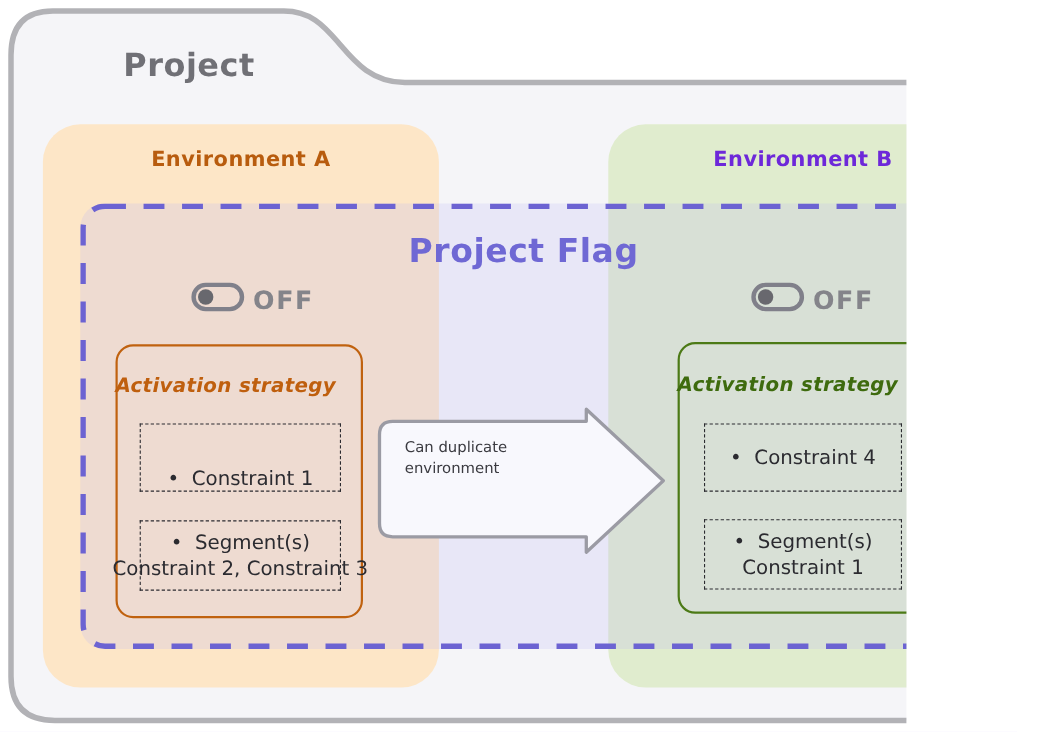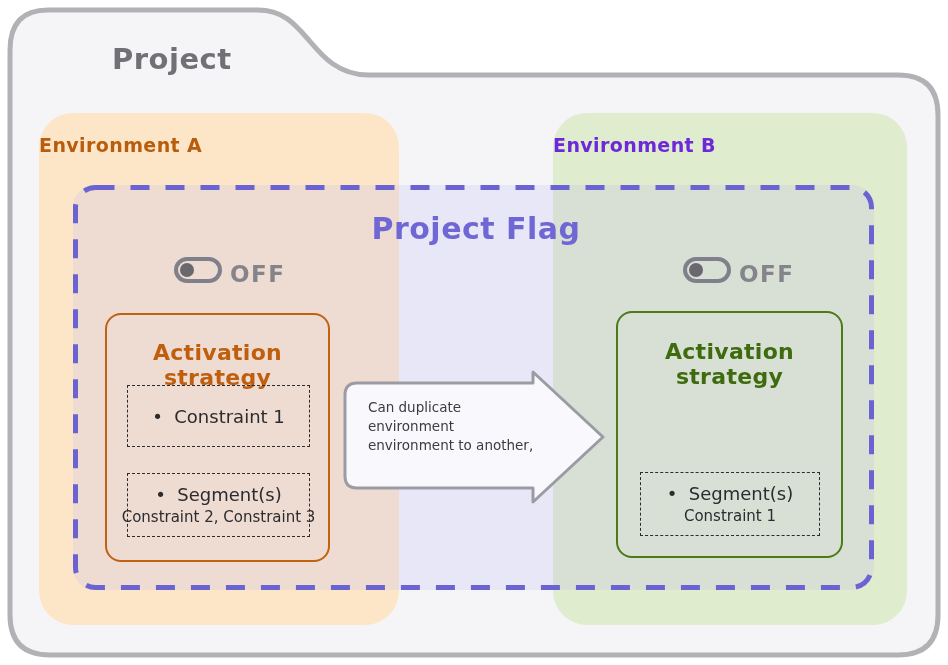--- a/index.html
+++ b/index.html
@@ -3,21 +3,21 @@
 <meta charset="utf-8">
 <style>
   html, body {
     margin: 0;
     padding: 0;
     background: #ffffff;
     font-family: "DejaVu Sans", "Liberation Sans", sans-serif;
   }
   .stage {
     position: relative;
-    width: 948px;
+    width: 824px;
     height: 665px;
     overflow: hidden;
   }
   .abs { position: absolute; }
 
   
   .folder-svg { left: 0; top: 0; }
   .project-title {
     left: 112px; top: 42px;
     font-size: 29px; font-weight: bold;
@@ -26,21 +26,21 @@
 
   
   .env-panel {
     top: 113px; height: 512px;
     border-radius: 34px;
   }
   .env-a { left: 39px;  width: 360px; background: #fde6c7; }
   .env-b { left: 553px; width: 354px; background: #e0ecce; }
   .env-title {
     width: 100%; top: 134px;
-    text-align: left;
+    text-align: center;
     font-size: 19px; font-weight: bold;
     letter-spacing: 0.4px;
   }
   .env-a-title { left: 39px;  width: 360px; color: #b85c0e; }
   .env-b-title { left: 553px; width: 354px; color: #6d28d9; }
 
   
   .flag-region {
     left: 73px; top: 185px;
     width: 801px; height: 405px;
@@ -87,47 +87,48 @@
   }
   .activation-box-a {
     left: 105px; top: 313px; width: 225px; height: 249px;
     border: 2px solid #c0620f;
   }
   .activation-box-b {
     left: 616px; top: 311px; width: 227px; height: 247px;
     border: 2px solid #4c7a16;
   }
   .activation-title {
-    text-align: center;
-    font-size: 22px; font-weight: bold;
+    text-align: left;
+    font-size: 18px; font-weight: bold;
     letter-spacing: 0.3px;
+    font-style: italic;
   }
   .activation-title-a { left: 105px; top: 340px; width: 225px; color: #bf5f0e; }
   .activation-title-b { left: 616px; top: 339px; width: 227px; color: #3e6b0e; }
 
   .dashed-box {
     box-sizing: border-box;
     border: 1.7px dashed #2b2b30;
     display: flex;
     flex-direction: column;
     align-items: center;
     justify-content: center;
   }
-  .constraint-a1 { left: 127px; top: 385px; width: 183px; height: 62px; }
+  .constraint-a1 { left: 127px; top: 385px; width: 183px; height: 62px; justify-content: flex-end; }
   .segment-a    { left: 127px; top: 473px; width: 183px; height: 64px; }
   .constraint-b1 { left: 640px; top: 385px; width: 180px; height: 62px; }
   .segment-b    { left: 640px; top: 472px; width: 180px; height: 64px; }
 
   .constraint-text {
     font-size: 18px;
     color: #2b2b30;
     white-space: pre;
   }
   .segment-detail {
-    font-size: 15px;
+    font-size: 18px;
     color: #2b2b30;
     margin-top: 3px;
     white-space: pre;
   }
 
   
   .arrow-svg { left: 340px; top: 360px; }
   .arrow-text {
     left: 368px; top: 398px; width: 176px;
     font-size: 13.5px;
@@ -178,27 +179,29 @@
     <div class="constraint-text">•  Constraint 1</div>
   </div>
   <div class="abs dashed-box segment-a">
     <div class="constraint-text">•  Segment(s)</div>
     <div class="segment-detail">Constraint 2, Constraint 3</div>
   </div>
 
   <div class="abs activation-box activation-box-b"></div>
   <div class="abs activation-title activation-title-b">Activation strategy</div>
 
+  <div class="abs dashed-box constraint-b1">
+    <div class="constraint-text">•  Constraint 4</div>
+  </div>
   <div class="abs dashed-box segment-b">
     <div class="constraint-text">•  Segment(s)</div>
     <div class="segment-detail">Constraint 1</div>
   </div>
 
   <svg class="abs arrow-svg" width="275" height="155" viewBox="0 0 275 155">
     <path d="M 17 23 H 193 V 12 L 263 77 L 193 142 V 128 H 17
              Q 5 128 5 116 V 35 Q 5 23 17 23 Z" fill="#f8f8fd" stroke="#9b9ba4" stroke-width="3" stroke-linejoin="round"></path>
   </svg>
   <div class="abs arrow-text">
     <div>Can duplicate environment</div>
-    <div>environment to another,</div>
   </div>
 
 </div>
 
 </body></html>

